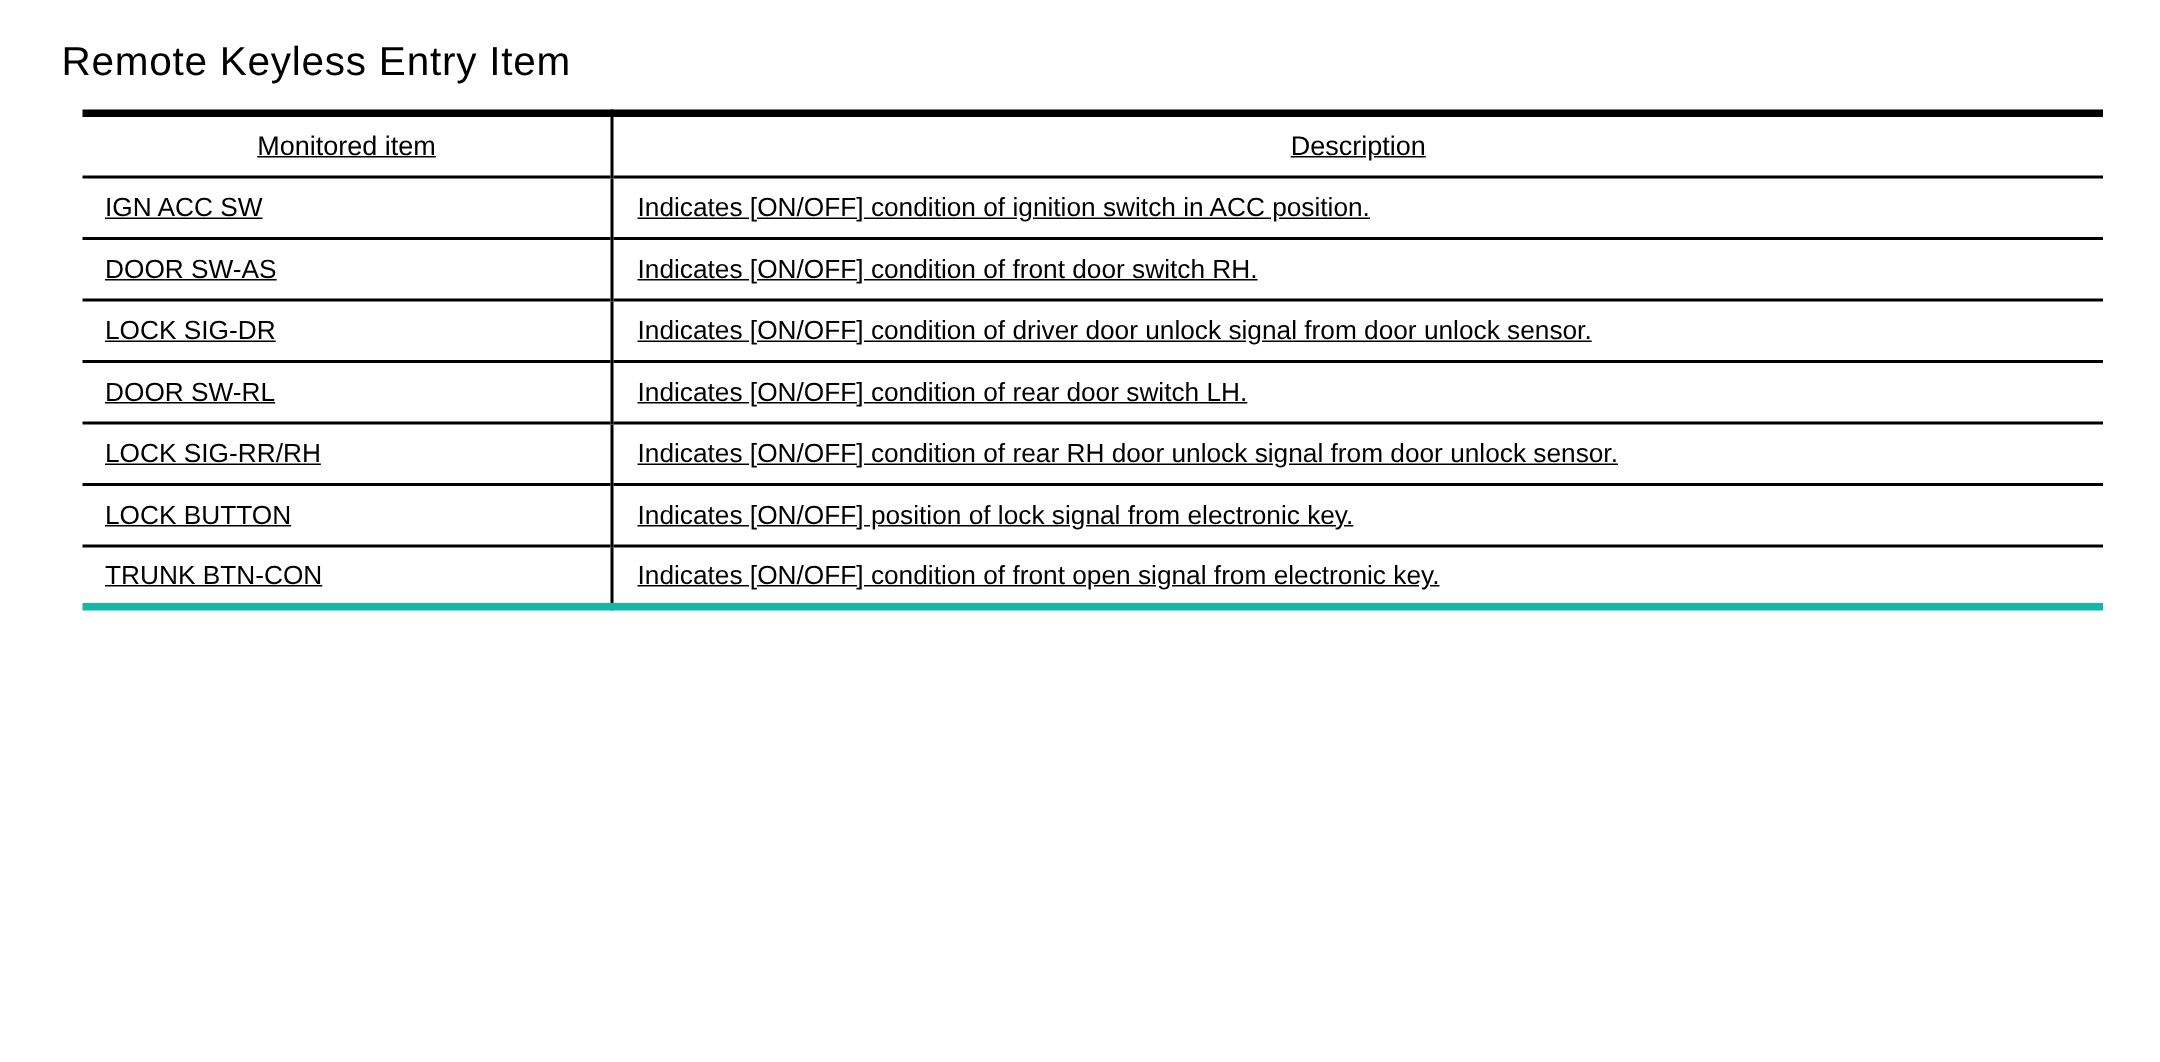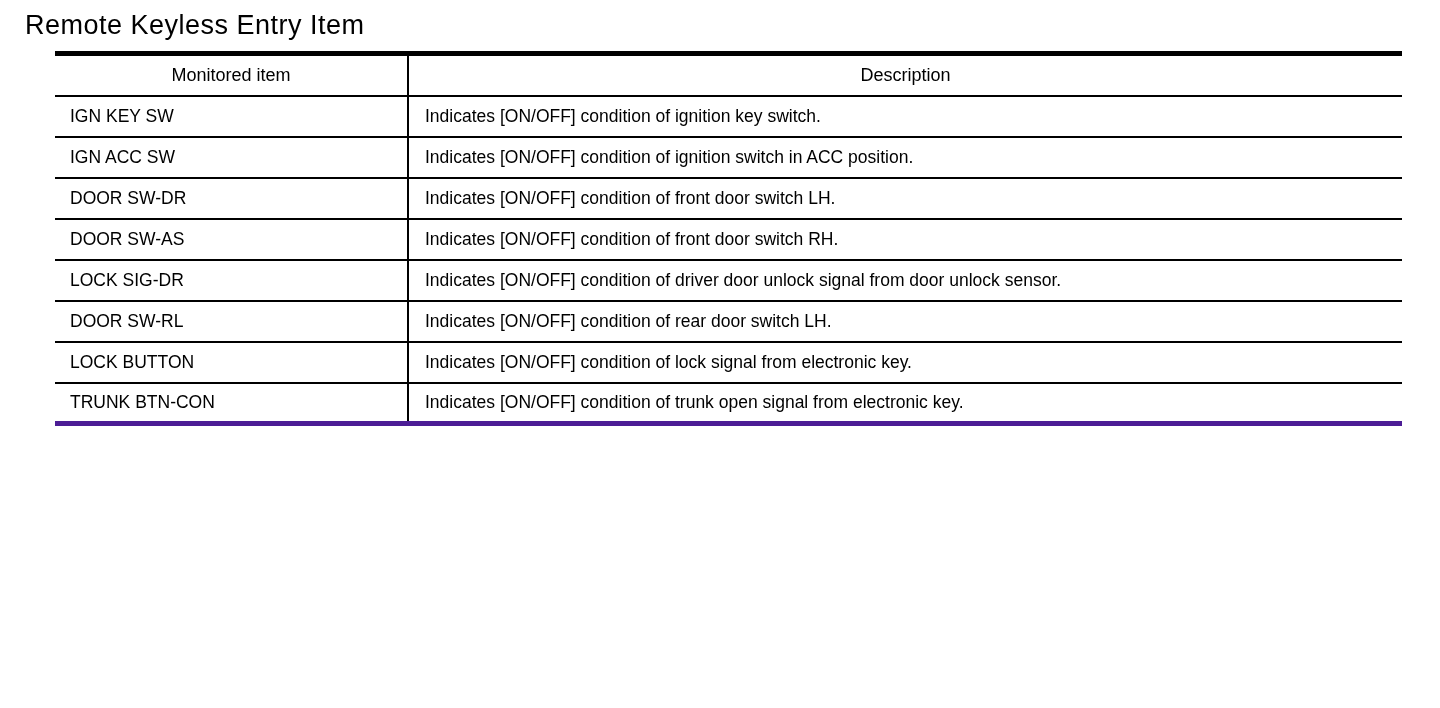--- a/index.html
+++ b/index.html
@@ -12,31 +12,32 @@
   }
   body {
     width: 1440px;
     height: 708px;
     overflow: hidden;
   }
   .page-title {
     font-size: 27px;
     font-weight: 500;
     letter-spacing: 0.5px;
-    margin: 0;
+    margin: 16px;
     padding: 9px 0 0 25px;
     line-height: 1.2;
   }
   table.data-table {
     border-collapse: collapse;
     table-layout: fixed;
     margin: 10px 0 16px 55px;
     width: 1347px;
     border-top: 5px solid #000;
-    border-bottom: 5px solid #4c1d95;
+    border-bottom: 5px solid #14b8a6;
+    text-decoration: underline;
   }
   .data-table th,
   .data-table td {
     border-top: 2px solid #000;
     font-size: 17.5px;
     vertical-align: middle;
     overflow: hidden;
     white-space: nowrap;
   }
   .data-table thead th {
@@ -66,45 +67,41 @@
 
 <table class="data-table">
   <thead>
     <tr>
       <th class="col-item">Monitored item</th>
       <th class="col-desc">Description</th>
     </tr>
   </thead>
   <tbody>
       <tr>
-        <td class="col-item">IGN KEY SW</td>
-        <td class="col-desc">Indicates [ON/OFF] condition of ignition key switch.</td>
-      </tr>
-      <tr>
         <td class="col-item">IGN ACC SW</td>
         <td class="col-desc">Indicates [ON/OFF] condition of ignition switch in ACC position.</td>
-      </tr>
-      <tr>
-        <td class="col-item">DOOR SW-DR</td>
-        <td class="col-desc">Indicates [ON/OFF] condition of front door switch LH.</td>
       </tr>
       <tr>
         <td class="col-item">DOOR SW-AS</td>
         <td class="col-desc">Indicates [ON/OFF] condition of front door switch RH.</td>
       </tr>
       <tr>
         <td class="col-item">LOCK SIG-DR</td>
         <td class="col-desc">Indicates [ON/OFF] condition of driver door unlock signal from door unlock sensor.</td>
       </tr>
       <tr>
         <td class="col-item">DOOR SW-RL</td>
         <td class="col-desc">Indicates [ON/OFF] condition of rear door switch LH.</td>
       </tr>
       <tr>
+        <td class="col-item">LOCK SIG-RR/RH</td>
+        <td class="col-desc">Indicates [ON/OFF] condition of rear RH door unlock signal from door unlock sensor.</td>
+      </tr>
+      <tr>
         <td class="col-item">LOCK BUTTON</td>
-        <td class="col-desc">Indicates [ON/OFF] condition of lock signal from electronic key.</td>
+        <td class="col-desc">Indicates [ON/OFF] position of lock signal from electronic key.</td>
       </tr>
       <tr>
         <td class="col-item">TRUNK BTN-CON</td>
-        <td class="col-desc">Indicates [ON/OFF] condition of trunk open signal from electronic key.</td>
+        <td class="col-desc">Indicates [ON/OFF] condition of front open signal from electronic key.</td>
       </tr>
     </tbody>
 </table>
 
 </body></html>

